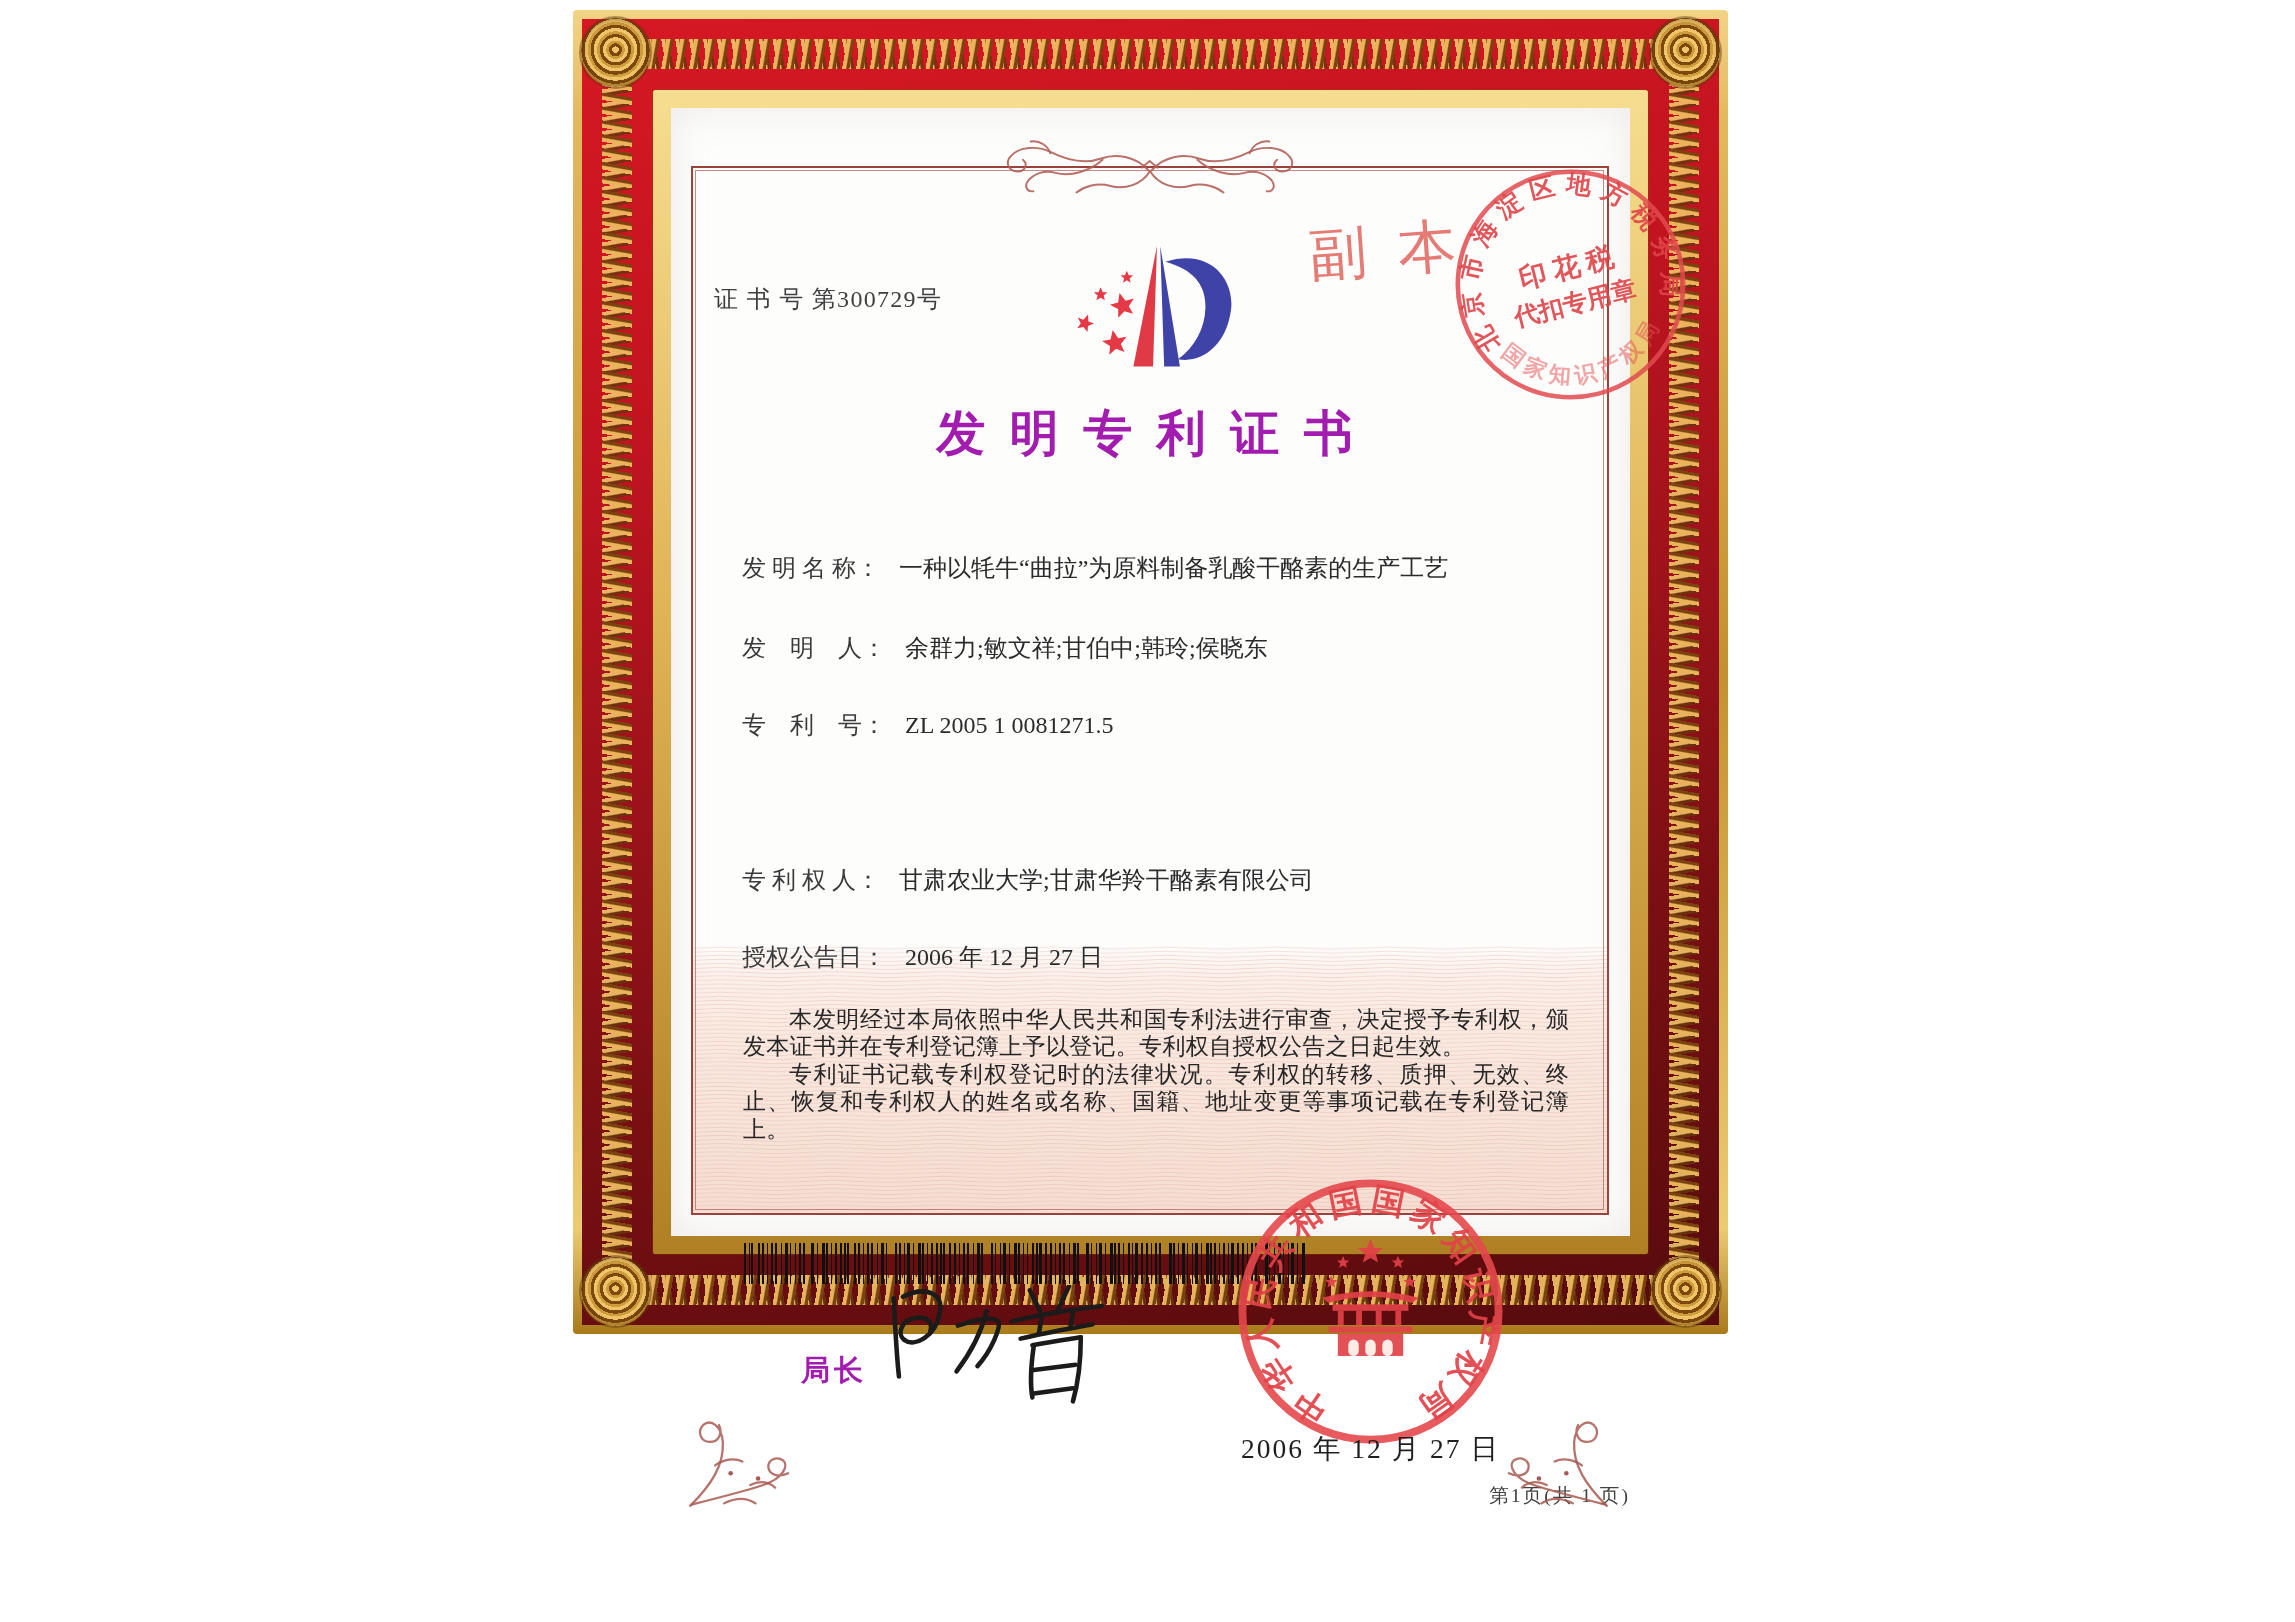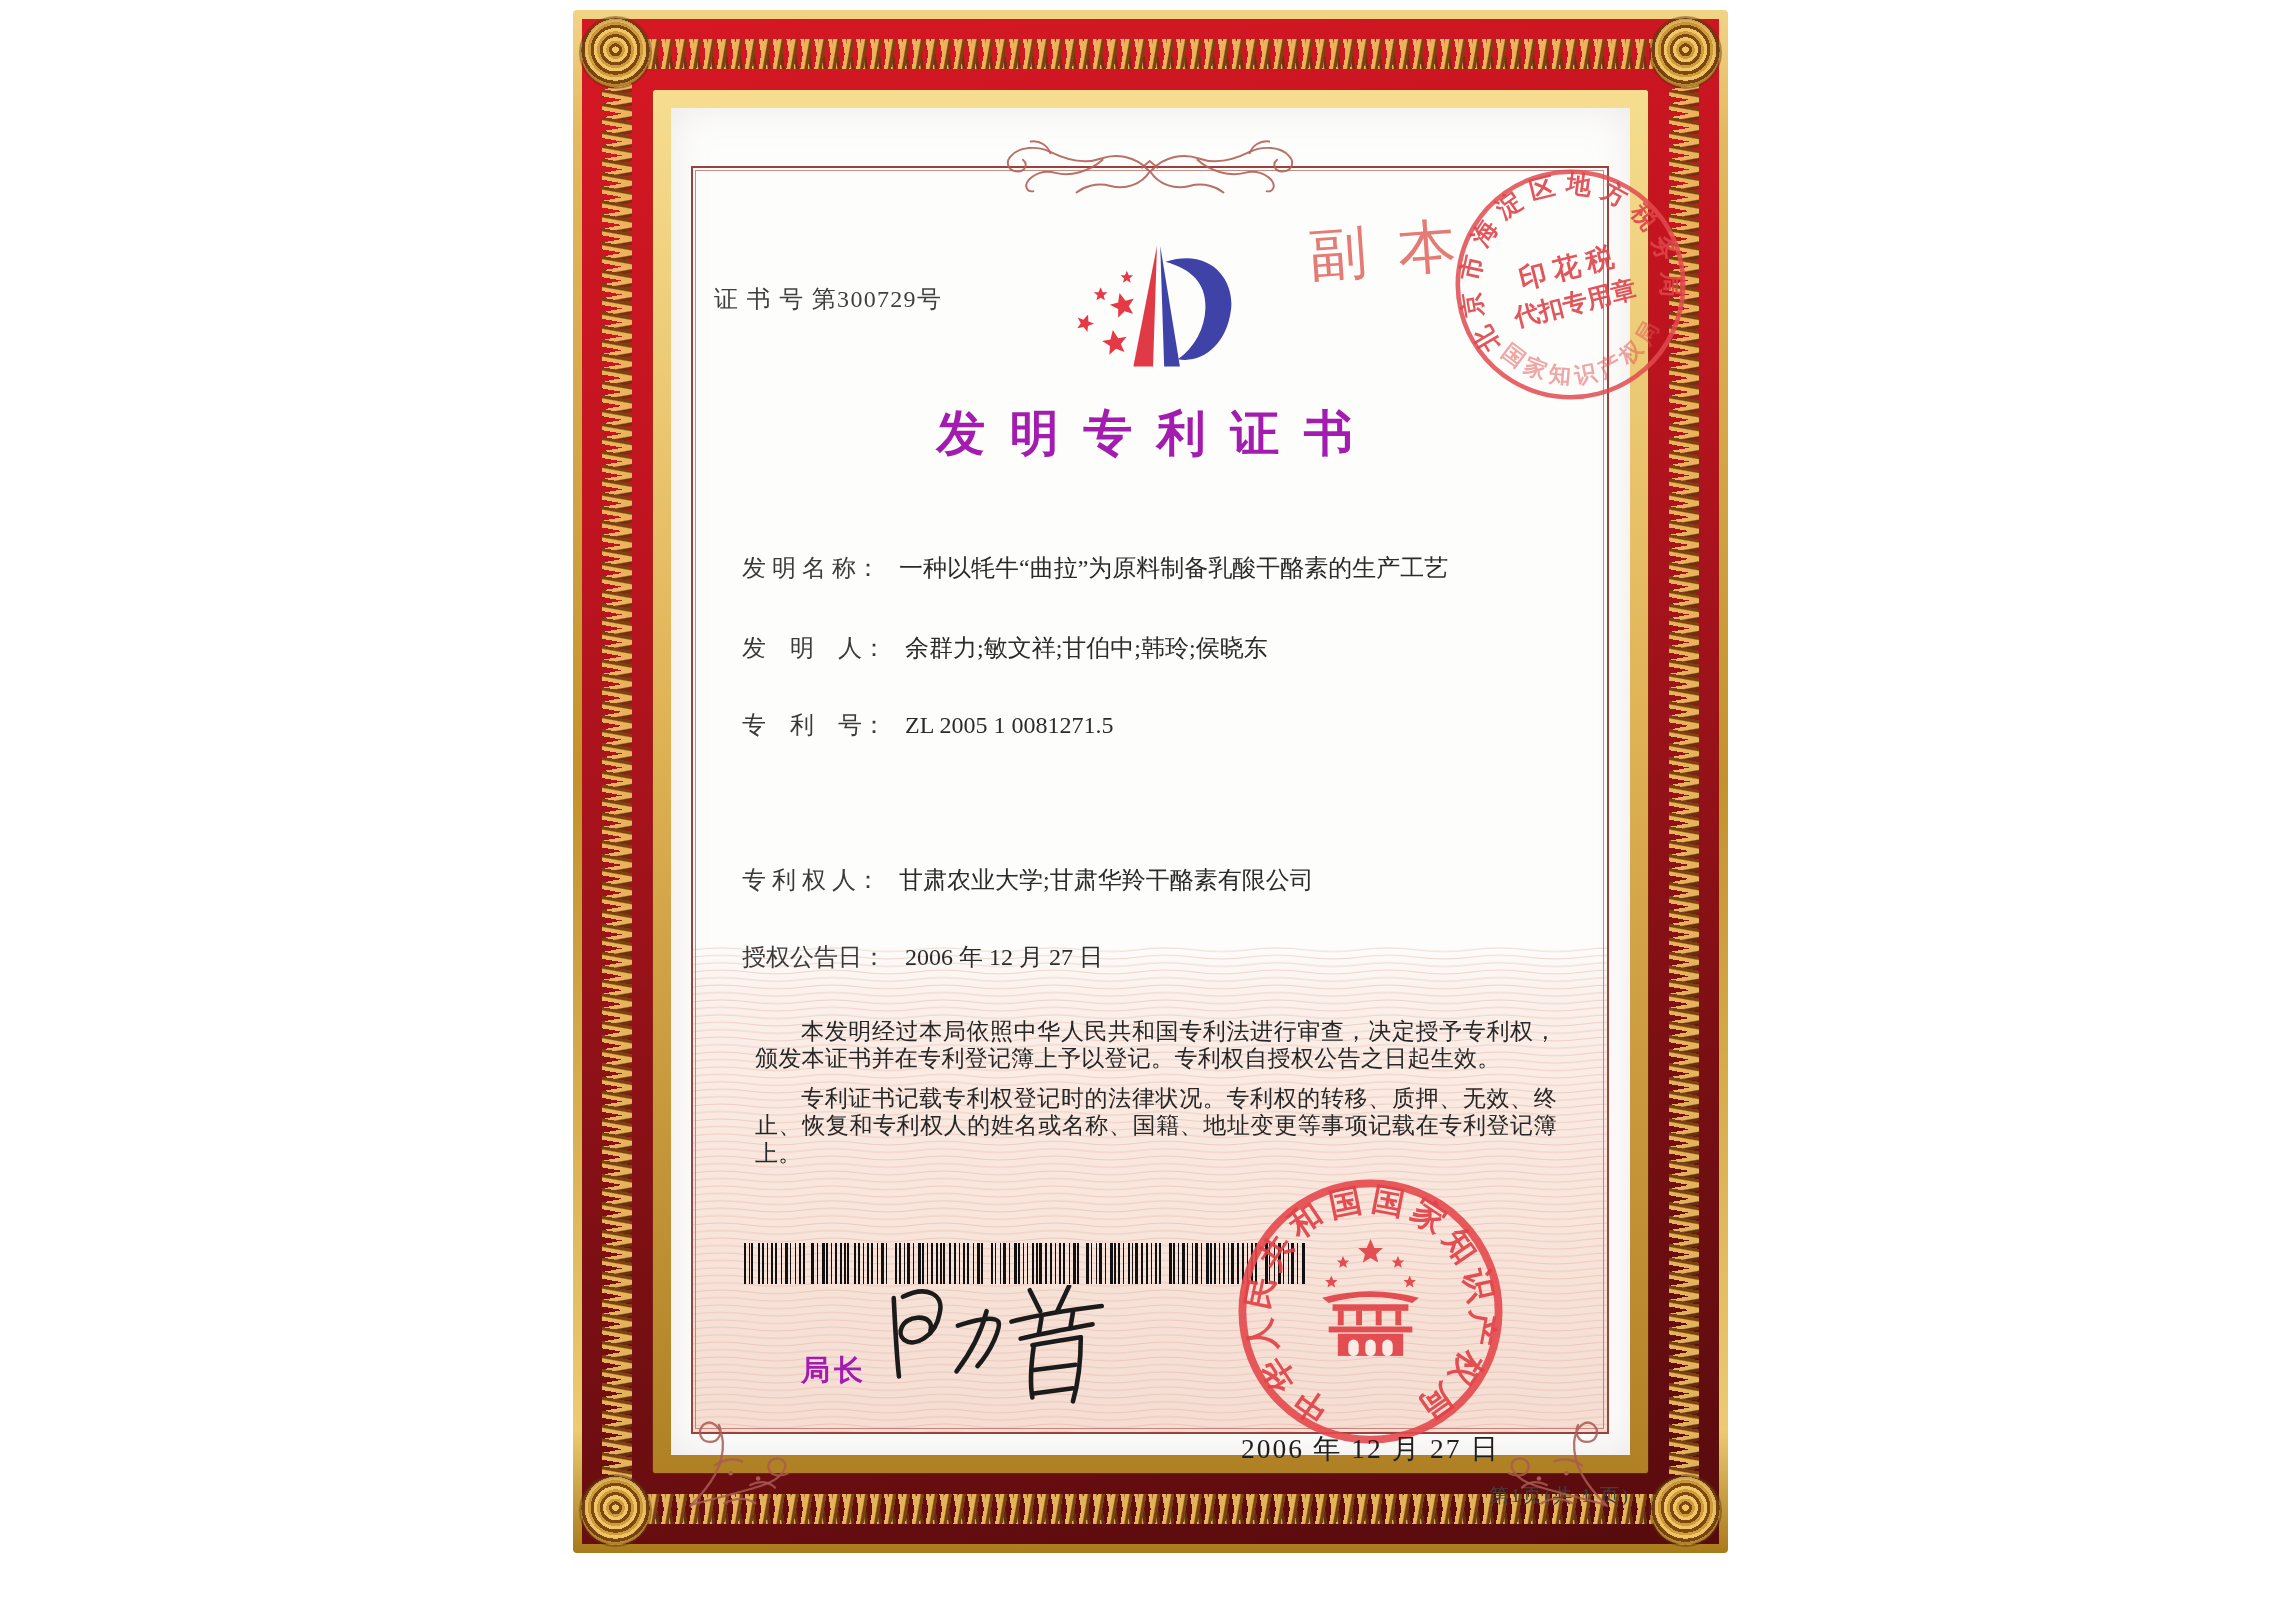--- a/index.html
+++ b/index.html
@@ -1,18 +1,18 @@
 <!DOCTYPE html>
 <html style="font-size:10.5px"><head>
 <meta charset="utf-8">
 <style>
   html,body{margin:0;padding:0;background:#ffffff;}
   .canvas{position:relative;width:2295px;height:1623px;background:#ffffff;overflow:hidden;
           font-family:"Liberation Serif","DejaVu Serif",serif;}
-  .cert{position:absolute;left:573px;top:9.8px;width:1155px;height:1543px;}
+  .cert{position:absolute;left:573px;top:9.8px;width:1155px;height:1324px;}
 
   
   .gold-outer{position:absolute;inset:0;border-radius:3.9px;
     background:linear-gradient(180deg,#f2d486 0%,#e3b95f 8%,#c3922c 50%,#eccb72 92%,#a97a1a 100%);}
   .red-band{position:absolute;inset:9.2px;
     background:linear-gradient(168deg,#d61823 0%,#c11420 28%,#9c121a 52%,#7a0f13 72%,#560b0d 100%);}
   .rope{position:absolute;border-radius:14.4px;opacity:.95;}
   .rope.h{height:30px;left:63px;right:63px;background:
     repeating-linear-gradient(100deg,transparent 0 2.6px,#eebc5e 2.6px 5.9px,#7a4510 7.2px 9.8px,transparent 9.8px 13.7px),
     repeating-linear-gradient(80deg,transparent 0 2.6px,rgba(244,206,110,.9) 2.6px 5.9px,rgba(100,55,12,.85) 7.2px 9.8px,transparent 9.8px 13.7px);}
@@ -45,21 +45,21 @@
     color:rgba(223,90,82,.8);letter-spacing:31px;transform:rotate(-4deg);white-space:nowrap;}
   .taxstamp{position:absolute;left:775px;top:52px;width:249px;height:249px;transform:rotate(-14deg);}
   .title{position:absolute;left:0;right:12px;top:293px;text-align:center;font-size:49px;font-weight:700;
     letter-spacing:.5em;text-indent:.5em;color:#a21caf;}
   .field{position:absolute;left:71px;right:59px;font-size:24px;color:#333;white-space:nowrap;}
   .f0{top:444px}.f1{top:524px}.f2{top:601px}.f3{top:680px}.f4{top:756px}.f5{top:833px}
   .flabel{margin-right:19px;color:#3a3a3a;}
   .fvalue{color:#2b2b2b;}
   .paras{position:absolute;left:72px;top:898px;width:826px;font-size:23px;line-height:27.5px;
     color:#262626;text-align:justify;letter-spacing:0.3px;}
-  .paras p{margin:12px;text-indent:2em;}
+  .paras p{margin:0;text-indent:2em;}
   .barcode{position:absolute;left:73px;top:1135px;width:561px;height:41px;background-image:
     repeating-linear-gradient(90deg,#101010 0 2px,transparent 2px 4.6px,#101010 4.6px 5.9px,transparent 5.9px 9.8px,#101010 9.8px 10.5px,transparent 10.5px 13.7px),
     repeating-linear-gradient(90deg,transparent 0 7.2px,#101010 7.2px 9.2px,transparent 9.2px 19px,#101010 19px 20px,transparent 20px 24px);}
   .juzhang{position:absolute;left:130px;top:1243px;font-size:29px;color:#a21caf;letter-spacing:3.9px;font-weight:bold;}
   .signature{position:absolute;left:203px;top:1177px;width:288px;height:121px;}
   .sig-path{stroke:#1b1b1b;stroke-width:7;fill:none;stroke-linecap:round;stroke-linejoin:round;}
   .sr{position:absolute;width:0.7px;height:0.7px;overflow:hidden;clip-path:inset(50%);white-space:nowrap;}
   .seal{position:absolute;left:559px;top:1063px;width:281px;height:281px;}
   .sealdate{position:absolute;left:559px;top:1323px;width:281px;text-align:center;font-size:27.5px;
     color:#1f1f1f;letter-spacing:2px;white-space:nowrap;}

